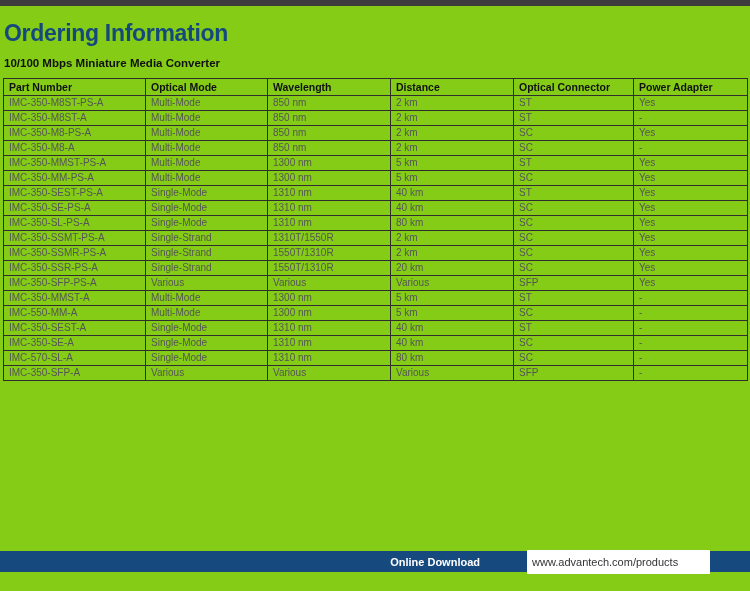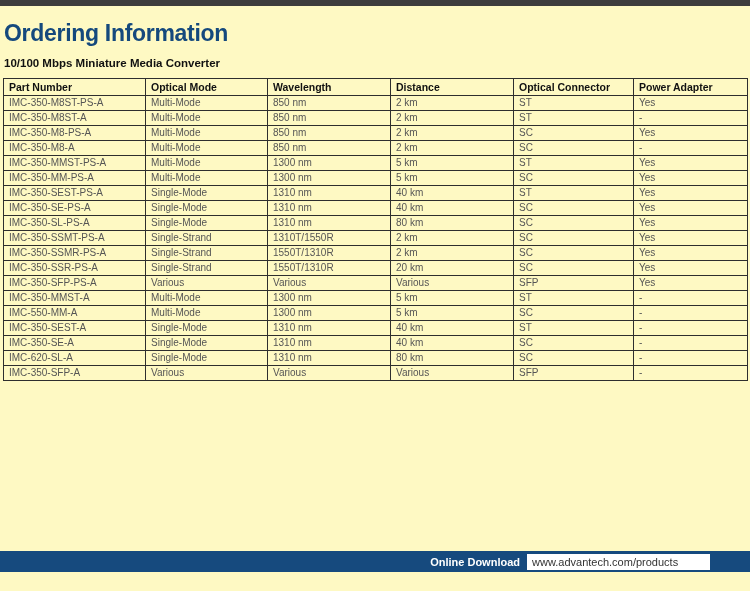--- a/index.html
+++ b/index.html
@@ -1,20 +1,20 @@
 <!DOCTYPE html>
 <html><head>
 <meta charset="utf-8">
 <style>
   html, body { margin: 0; padding: 0; background: #ffffff; }
   .page {
     position: relative;
     width: 750px;
     height: 591px;
-    background: #fef9c3;
+    background: #84cc16;
     font-family: "Liberation Sans", sans-serif;
     overflow: hidden;
   }
   .top-bar {
     position: absolute;
     top: 0; left: 0;
     width: 750px; height: 6px;
     background: #3d3d3d;
   }
   .page-title {
@@ -69,30 +69,31 @@
   .spec-table col.c5 { width: 120px; }
   .spec-table col.c6 { width: 114px; }
   .footer-bar {
     position: absolute;
     top: 551px; left: 0;
     width: 750px; height: 21px;
     background: #164a7e;
     display: flex;
     align-items: center;
     justify-content: flex-end;
+    gap: 40px;
   }
   .footer-label {
     color: #ffffff;
     font-size: 11px;
     font-weight: bold;
     margin-right: 7px;
   }
   .footer-url-box {
     width: 178px;
-    height: 16px;
+    height: 24px;
     background: #ffffff;
     margin-right: 40px;
     display: flex;
     align-items: center;
     padding-left: 5px;
   }
   .footer-url {
     font-size: 11px;
     color: #333333;
     text-decoration: none;
@@ -258,21 +259,21 @@
         </tr>
         <tr>
           <td>IMC-350-SE-A</td>
           <td>Single-Mode</td>
           <td>1310 nm</td>
           <td>40 km</td>
           <td>SC</td>
           <td>-</td>
         </tr>
         <tr>
-          <td>IMC-620-SL-A</td>
+          <td>IMC-570-SL-A</td>
           <td>Single-Mode</td>
           <td>1310 nm</td>
           <td>80 km</td>
           <td>SC</td>
           <td>-</td>
         </tr>
         <tr>
           <td>IMC-350-SFP-A</td>
           <td>Various</td>
           <td>Various</td>

